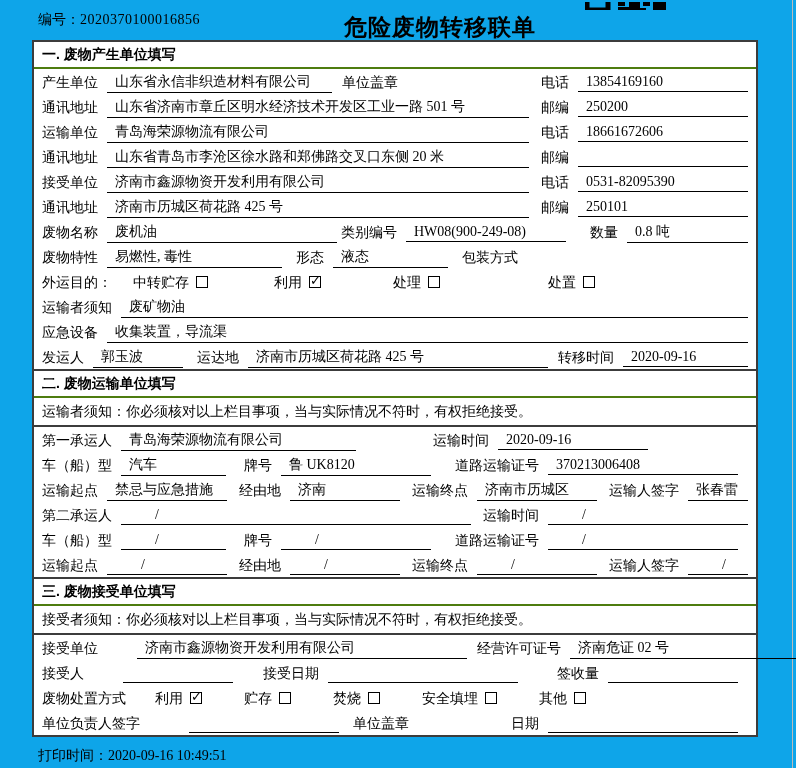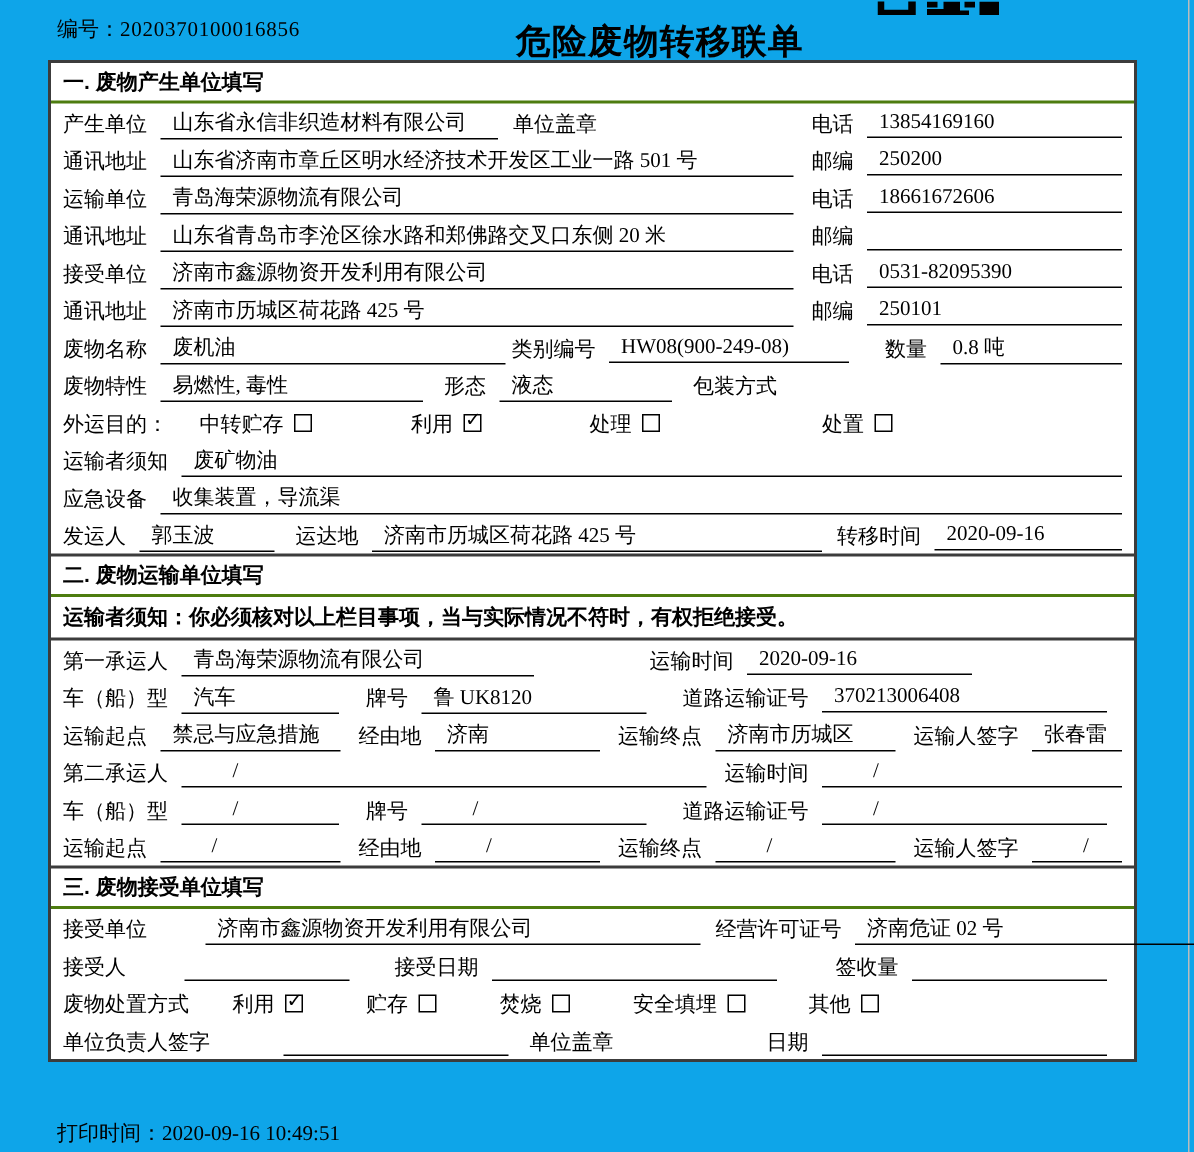--- a/index.html
+++ b/index.html
@@ -25,21 +25,21 @@
 
   
   .tbl{position:absolute;left:32px;top:40px;width:726px;border:2px solid #3c3c3c;background:#fff;box-sizing:border-box;}
   .sec{}
   .sec + .sec{border-top:2px solid #3c3c3c;}
   .sec-h{
     font-family:Liberation Sans, sans-serif;
     font-weight:bold;font-size:14px;padding:4px 8px 3px;
     border-bottom:2px solid #4d7c0f;
   }
-  .notice{padding:5px 8px 4px;border-bottom:2px solid #3c3c3c;min-height:25px;box-sizing:border-box;font-weight:bold;}
+  .notice{padding:5px 8px 4px;border-bottom:2px solid #3c3c3c;min-height:25px;box-sizing:border-box;}
 
   .r{display:flex;align-items:center;padding:4px 8px 1px;min-height:25px;box-sizing:border-box;}
   .lbl{white-space:nowrap;flex:0 0 auto;margin-right:9px;}
   .fld{
     border-bottom:1px solid #000;padding:0 6px 1px 8px;
     white-space:nowrap;box-sizing:border-box;flex:0 0 auto;min-height:17px;
   }
   .flex1{flex:1 1 auto;min-width:0;font-family:Liberation Serif, serif;}
   .spacer{flex:1 1 auto;}
   .slash{text-indent:26px;}
@@ -241,20 +241,21 @@
         <span class="fld w110 slash">/</span>
         <span class="lbl ml12">运输终点</span>
         <span class="fld w120 slash">/</span>
         <span class="lbl ml12">运输人签字</span>
         <span class="fld flex1 slash">/</span>
       </div>
     </div>
 
     <div class="sec">
       <div class="sec-h">三. 废物接受单位填写</div>
+      <div class="notice">接受者须知：你必须核对以上栏目事项，当与实际情况不符时，有权拒绝接受。</div>
 
       <div class="r">
         <span class="lbl">接受单位</span>
         <span class="fld w330 ml30">济南市鑫源物资开发利用有限公司</span>
         <span class="lbl ml10">经营许可证号</span>
         <span class="fld w230">济南危证 02 号</span>
         <span class="spacer"></span>
       </div>
 
       <div class="r">

